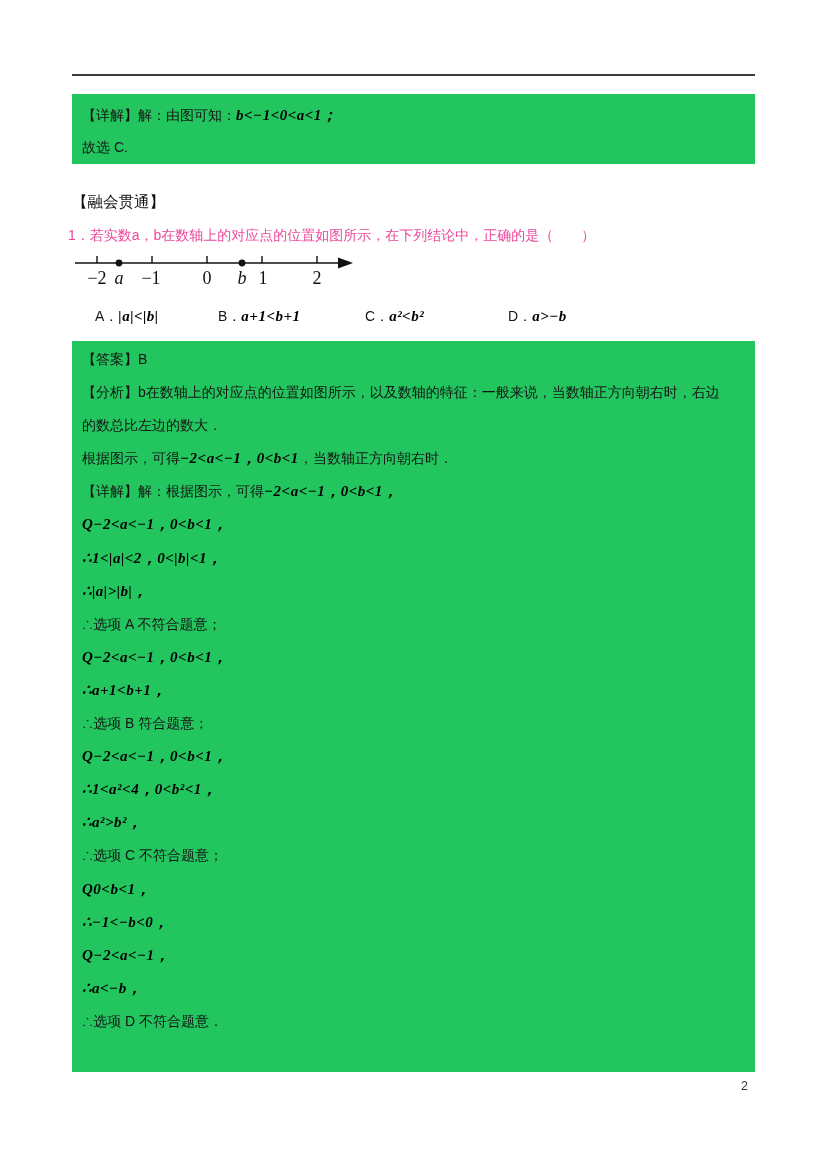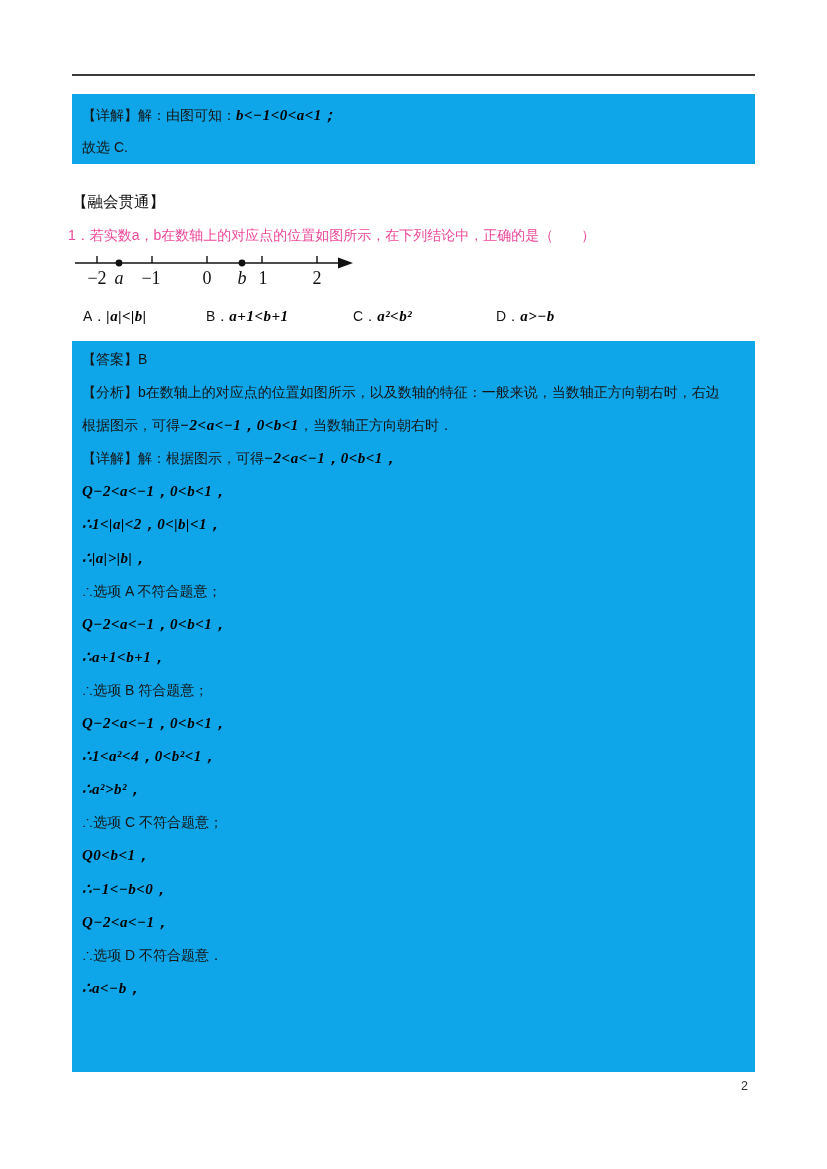--- a/index.html
+++ b/index.html
@@ -1,36 +1,36 @@
 <!DOCTYPE html>
 <html><head>
 <meta charset="utf-8">
 <style>
   * { margin:0; padding:0; box-sizing:border-box; }
   html,body { width:827px; height:1169px; background:#ffffff; font-family:"Liberation Sans",sans-serif; color:#151515; }
   .page { position:relative; width:827px; height:1169px; overflow:hidden; }
 
   .rule { position:absolute; left:72px; top:74px; width:683px; height:2px; background:#3c3c3c; }
 
-  .graybox { position:absolute; left:72px; width:683px; background:#0ea5e9; }
+  .graybox { position:absolute; left:72px; width:683px; background:#22c55e; }
   .box-top { top:94px; height:70px; padding:5px 10px 0 10px; }
   .box-answer { top:341px; height:731px; padding:2px 10px 0 10px; }
 
   .sol-line { line-height:33.1px; height:33.1px; white-space:nowrap; font-size:14px; }
   .box-top .sol-line { line-height:32px; height:32px; }
 
   .cn { font-size:14px; color:#151515; }
   .math { font-family:"Liberation Serif",serif; font-weight:bold; font-style:italic; font-size:15px; color:#000; letter-spacing:0.5px; }
 
   .section-heading { position:absolute; left:72px; top:192px; font-size:15.5px; font-weight:normal; color:#111; }
   .question { position:absolute; left:68px; top:227px; font-size:14px; color:#ec4899; }
 
   .numberline { position:absolute; left:72px; top:246px; }
 
-  .options-row { position:absolute; left:60px; top:307px; width:683px; height:24px; }
+  .options-row { position:absolute; left:72px; top:307px; width:683px; height:24px; }
   .option { position:absolute; top:0; white-space:nowrap; }
   .opt-letter { font-size:14px; color:#151515; }
   .option .math { font-size:15px; }
   .opt-0 { left:23px; } .opt-1 { left:146px; } .opt-2 { left:293px; } .opt-3 { left:436px; }
 
   .pagenum { position:absolute; left:741px; top:1079px; font-size:12.5px; color:#333; }
 
   svg text { font-family:"Liberation Serif",serif; fill:#111; }
   svg .nl-num { font-size:18px; font-style:normal; }
   svg .nl-var { font-size:18px; font-style:italic; }
@@ -78,36 +78,37 @@
     <span class="option opt-0"><span class="opt-letter">A．</span><span class="math">|a|&lt;|b|</span></span>
     <span class="option opt-1"><span class="opt-letter">B．</span><span class="math">a+1&lt;b+1</span></span>
     <span class="option opt-2"><span class="opt-letter">C．</span><span class="math">a²&lt;b²</span></span>
     <span class="option opt-3"><span class="opt-letter">D．</span><span class="math">a&gt;−b</span></span>
   </div>
 
   <div class="graybox box-answer">
     <div>
         <div class="sol-line"><span class="cn">【答案】B</span></div>
         <div class="sol-line"><span class="cn">【分析】b在数轴上的对应点的位置如图所示，以及数轴的特征：一般来说，当数轴正方向朝右时，右边</span></div>
+        <div class="sol-line"><span class="cn">的数总比左边的数大．</span></div>
         <div class="sol-line"><span class="cn">根据图示，可得</span><span class="math">−2&lt;a&lt;−1，0&lt;b&lt;1</span><span class="cn">，当数轴正方向朝右时．</span></div>
         <div class="sol-line"><span class="cn">【详解】解：根据图示，可得</span><span class="math">−2&lt;a&lt;−1，0&lt;b&lt;1，</span></div>
         <div class="sol-line"><span class="math">Q−2&lt;a&lt;−1，0&lt;b&lt;1，</span></div>
         <div class="sol-line"><span class="math">∴1&lt;|a|&lt;2，0&lt;|b|&lt;1，</span></div>
         <div class="sol-line"><span class="math">∴|a|&gt;|b|，</span></div>
         <div class="sol-line"><span class="cn">∴选项 A 不符合题意；</span></div>
         <div class="sol-line"><span class="math">Q−2&lt;a&lt;−1，0&lt;b&lt;1，</span></div>
         <div class="sol-line"><span class="math">∴a+1&lt;b+1，</span></div>
         <div class="sol-line"><span class="cn">∴选项 B 符合题意；</span></div>
         <div class="sol-line"><span class="math">Q−2&lt;a&lt;−1，0&lt;b&lt;1，</span></div>
         <div class="sol-line"><span class="math">∴1&lt;a²&lt;4，0&lt;b²&lt;1，</span></div>
         <div class="sol-line"><span class="math">∴a²&gt;b²，</span></div>
         <div class="sol-line"><span class="cn">∴选项 C 不符合题意；</span></div>
         <div class="sol-line"><span class="math">Q0&lt;b&lt;1，</span></div>
         <div class="sol-line"><span class="math">∴−1&lt;−b&lt;0，</span></div>
         <div class="sol-line"><span class="math">Q−2&lt;a&lt;−1，</span></div>
+        <div class="sol-line"><span class="math">∴a&lt;−b，</span></div>
         <div class="sol-line"><span class="cn">∴选项 D 不符合题意．</span></div>
-        <div class="sol-line"><span class="math">∴a&lt;−b，</span></div>
       </div>
   </div>
 
   <div class="pagenum">2</div>
 
 </div>
 
 </body></html>

